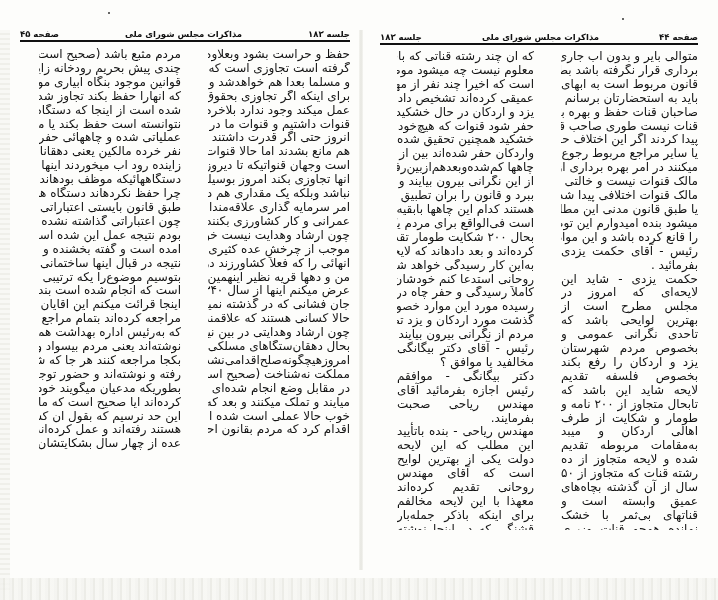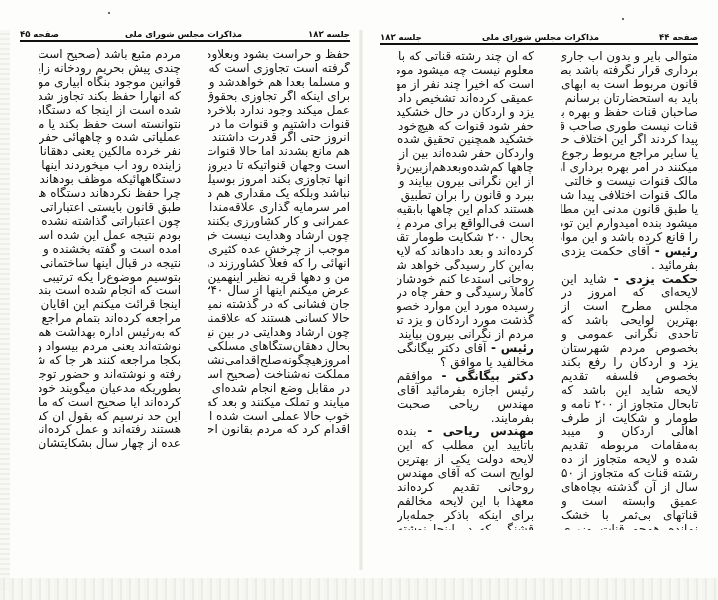--- a/index.html
+++ b/index.html
@@ -65,21 +65,21 @@
       font-size: 12px;
       line-height: 13.9px;
       text-align: justify;
       text-align-last: right;
       overflow: hidden;
       color: #141414;
       margin-left: 17px;
     }
     .col p { margin: 0; }
     .speaker {
-      font-weight: bold;
+      font-weight: normal;
     }
     .line { display: block; white-space: nowrap; overflow: hidden; }
     .scan-noise-bottom {
       position: absolute;
       left: 0; bottom: 0;
       width: 718px; height: 22px;
       background: repeating-linear-gradient(90deg, #f2f2ee 0 3px, #e8e8e2 3px 5px, #f6f6f2 5px 9px);
       opacity: 0.8;
     }
     .scan-noise-left {

